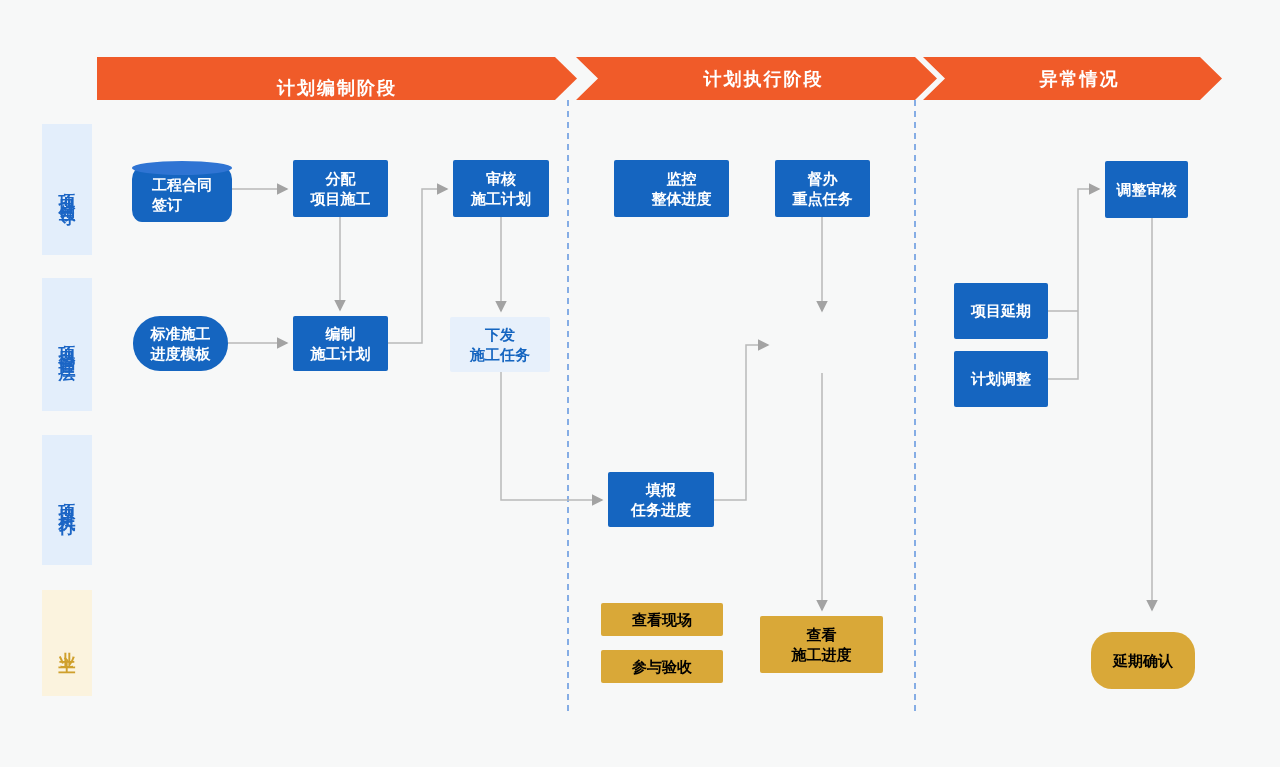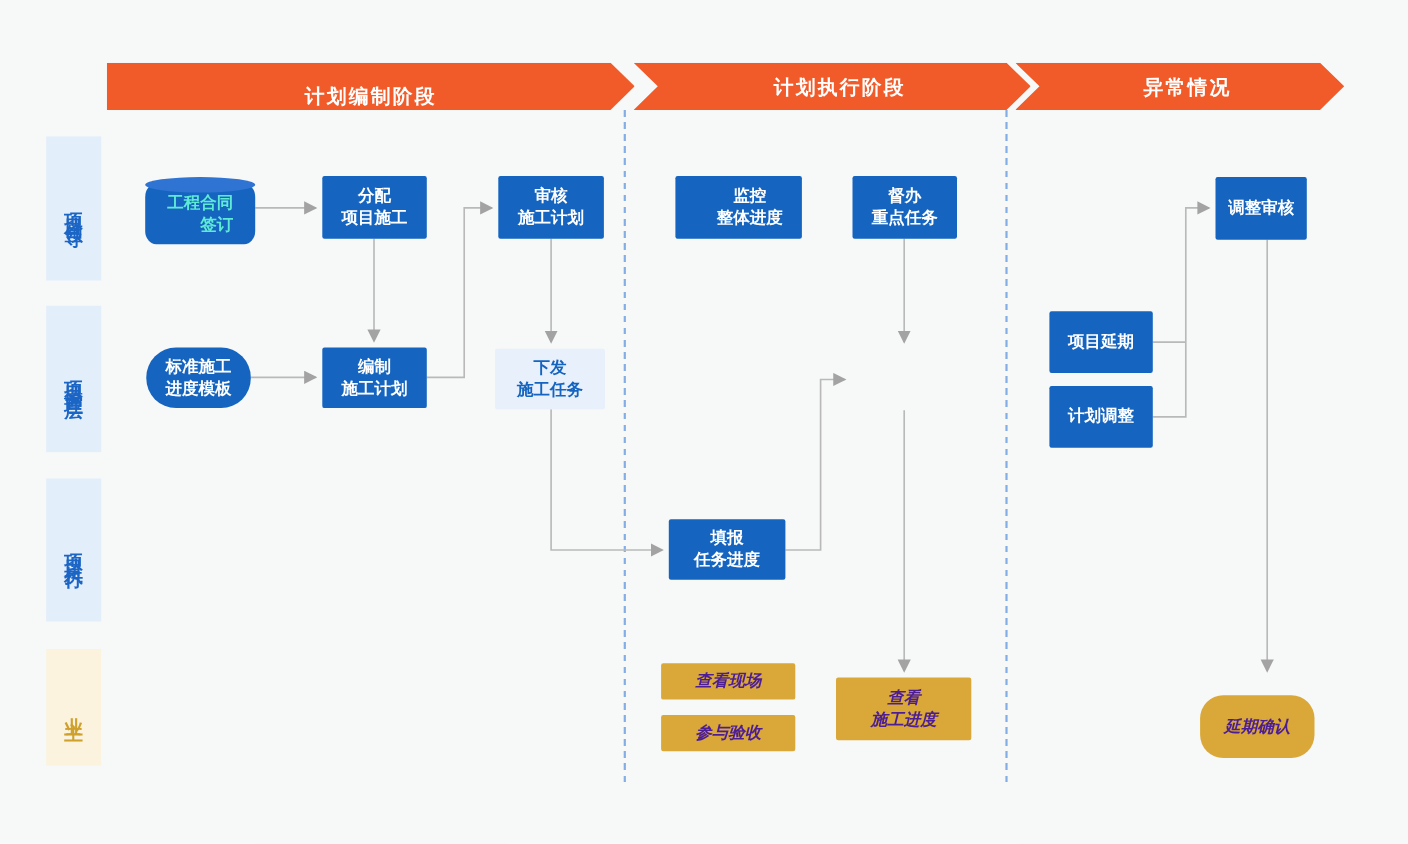--- a/index.html
+++ b/index.html
@@ -43,25 +43,25 @@
 
   
   #edges{position:absolute;left:0;top:0;z-index:1;pointer-events:none;}
 
   
   .node{position:absolute;display:flex;align-items:center;justify-content:center;z-index:2;
     text-align:center;font-weight:bold;font-size:15px;line-height:20px;border-radius:2px;}
   .node span{white-space:pre-line;}
   .node.blue{background:var(--node_blue);color:#fff;}
   .node.light{background:var(--node_light_bg);color:var(--node_light_text);}
-  .node.gold{background:var(--gold);color:#4c1d95;font-style:italic;}
+  .node.gold{background:var(--gold);color:#000000;}
 
   .cylinder{position:absolute;left:132px;top:167px;width:100px;height:55px;background:var(--node_blue);
     border-radius:10px/12px;z-index:2;display:flex;align-items:center;justify-content:center;
-    color:#5eead4;font-weight:bold;font-size:15px;line-height:20px;text-align:right;}
+    color:#ffffff;font-weight:bold;font-size:15px;line-height:20px;text-align:left;}
   .cylinder::before{content:"";position:absolute;left:0;right:0;top:-6px;height:14px;
     background:var(--cylinder_top_blue);border-radius:50%;}
   .cylinder span{position:relative;white-space:pre-line;}
 
   #n-assign{left:293px;top:160px;width:95px;height:57px;}
   #n-review-plan{left:453px;top:160px;width:96px;height:57px;}
   #n-monitor{left:614px;top:160px;width:95px;height:57px;padding-left:20px;}
   #n-supervise{left:775px;top:160px;width:95px;height:57px;}
   #n-adjust-review{left:1105px;top:161px;width:83px;height:57px;justify-content:center;}
   #n-template{left:133px;top:316px;width:95px;height:55px;border-radius:27px;}

